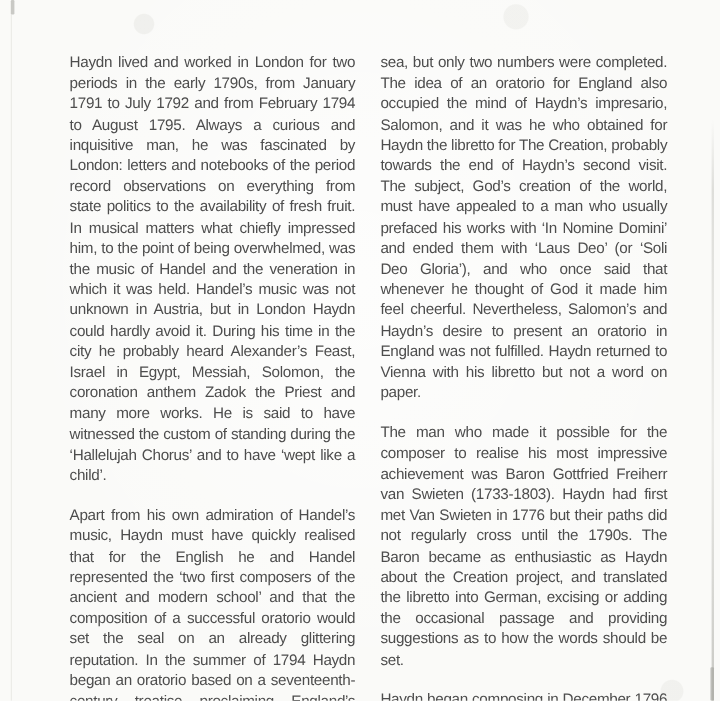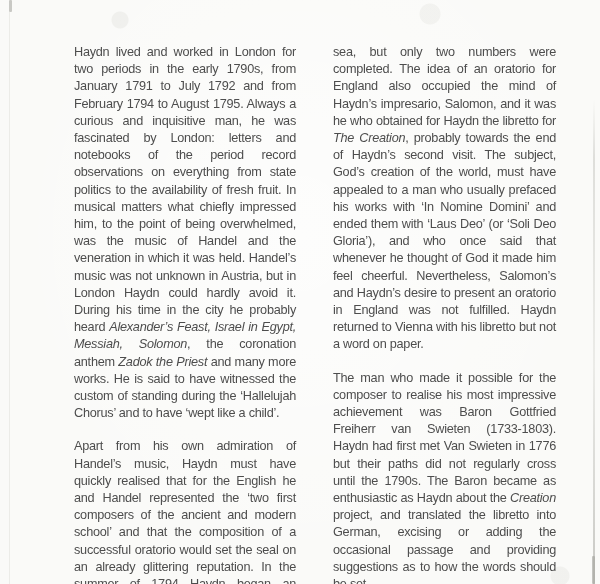--- a/index.html
+++ b/index.html
@@ -26,25 +26,25 @@
     top: 44px;
     text-align: justify;
     color: #4d4d4d;
     font-size: 12.7px;
     line-height: 17.2px;
     letter-spacing: -0.25px;
   }
   .col-left  { left: 58px;  width: 238px; }
   .col-right { left: 317px; width: 239px; }
   .col p {
-    margin: 0 0 16px 16px;
+    margin: 0 0 16px 0;
     padding: 0;
   }
   .col p:last-child { margin-bottom: 0; }
-  .it { font-style: italic; }
+  .it { }
 
   
   .artifact { position: absolute; pointer-events: none; }
   .a-topleft-tick {
     left: 9px; top: 0; width: 3px; height: 12px;
     background: #c9c9c5; border-radius: 1px;
   }
   .a-left-edge {
     left: 9px; top: 12px; width: 1px; height: 572px;
     background: rgba(185,185,178,0.22);

